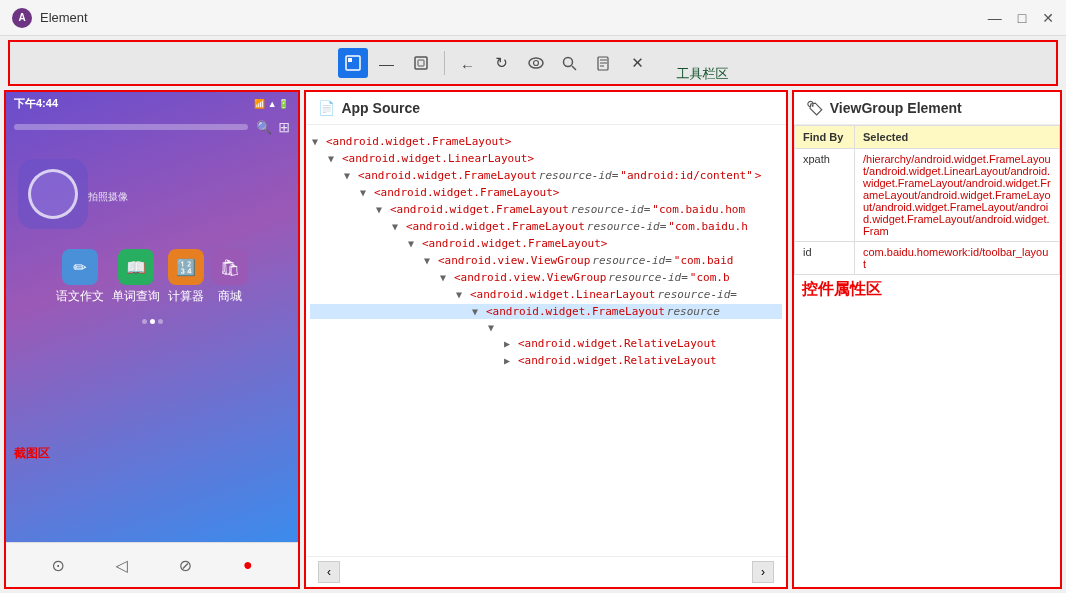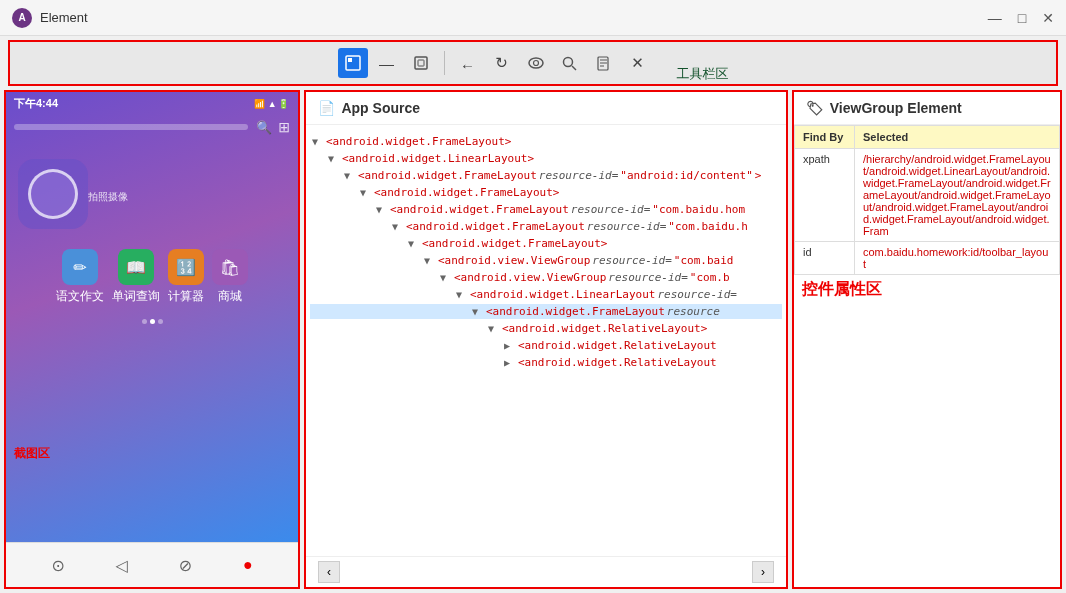--- a/index.html
+++ b/index.html
@@ -579,21 +579,20 @@
       <div class="tree-node">
         <div class="tree-line highlighted">
           <span style="margin-left:160px" class="tree-toggle">▼</span>
           <span class="tree-tag">&lt;android.widget.FrameLayout </span>
           <span class="tree-attr">resource</span>
         </div>
       </div>
       <div class="tree-node">
         <div class="tree-line">
           <span style="margin-left:176px" class="tree-toggle">▼</span>
-          <span class="tree-tag">&lt;android.widget.RelativeLayout&gt;</span>
         </div>
       </div>
       <div class="tree-node">
         <div class="tree-line">
           <span style="margin-left:192px" class="tree-toggle">▶</span>
           <span class="tree-tag">&lt;android.widget.RelativeLayout</span>
         </div>
       </div>
       <div class="tree-node">
         <div class="tree-line">

